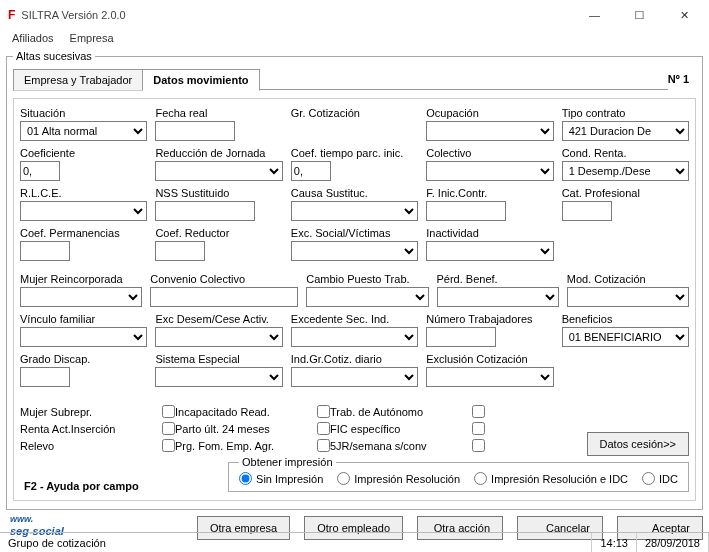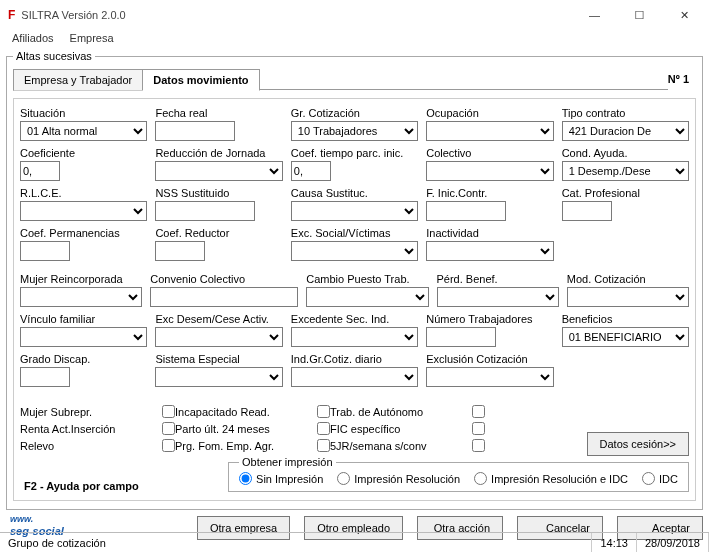--- a/index.html
+++ b/index.html
@@ -78,21 +78,20 @@
     <div class="cell">
             <label>Situación</label>
             <select><option>01 Alta normal</option></select>
           </div>
     <div class="cell">
             <label>Fecha real</label>
             <input type="text" style="width: 80px;">
           </div>
     <div class="cell">
             <label>Gr. Cotización</label>
-            <select><option>10 Trabajadores</option></select>
           </div>
     <div class="cell">
             <label>Ocupación</label>
             <select><option></option></select>
           </div>
     <div class="cell">
             <label>Tipo contrato</label>
             <select><option>421 Duracion De</option></select>
           </div>
   </div>
@@ -108,21 +107,21 @@
           </div>
     <div class="cell">
             <label>Coef. tiempo parc. inic.</label>
             <input type="text" class="short" value="0," style="">
           </div>
     <div class="cell">
             <label>Colectivo</label>
             <select><option></option></select>
           </div>
     <div class="cell">
-            <label>Cond. Ayuda.</label>
+            <label>Cond. Renta.</label>
             <select><option>1 Desemp./Dese</option></select>
           </div>
   </div>
 
   <div class="row">
     <div class="cell">
             <label>R.L.C.E.</label>
             <select><option></option></select>
           </div>
     <div class="cell">

